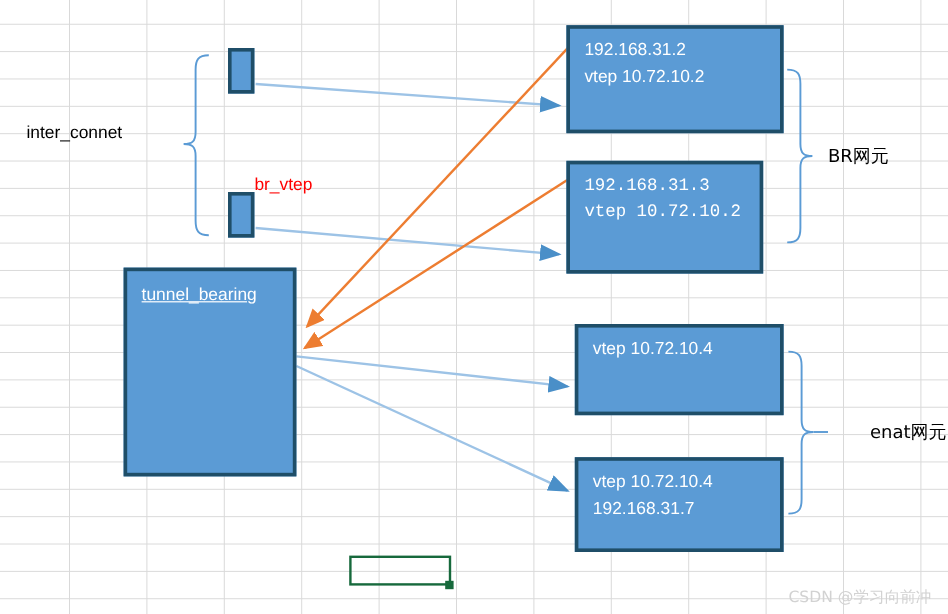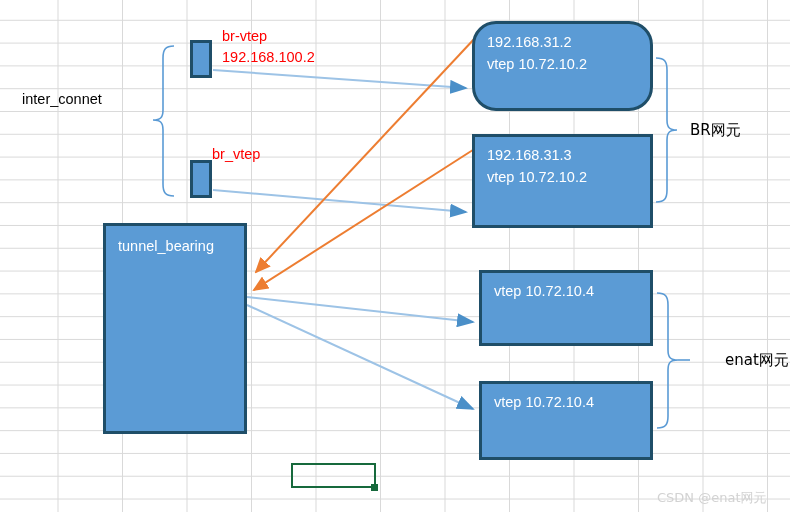--- a/index.html
+++ b/index.html
@@ -136,55 +136,52 @@
 
     <line x1="247" y1="305" x2="473" y2="409" stroke="#9dc3e6" stroke-width="2" marker-end="url(#arrow-blue)"></line>
 
     <line x1="476" y1="37" x2="256" y2="272" stroke="#ed7d31" stroke-width="2" marker-end="url(#arrow-orange)"></line>
     <line x1="476" y1="148" x2="254" y2="290" stroke="#ed7d31" stroke-width="2" marker-end="url(#arrow-orange)"></line>
   </svg>
 
   <div class="vtep-chip" style="left:190px; top:40px; width:22px; height:38px;"></div>
   <div class="vtep-chip" style="left:190px; top:160px; width:22px; height:38px;"></div>
 
-  <div class="red-label" style="left:222px; top:26px;">
-    <span class="line">br-vtep</span>
-    <span class="line">192.168.100.2</span>
-  </div>
 
   <div class="red-label" style="left:212px; top:144px;text-align:right;">
     <span class="line">br_vtep</span>
   </div>
 
-  <div class="plain-label" style="left:22px; top:91px;">inter_connet</div>
+  <div class="plain-label" style="left:22px; top:103px;">inter_connet</div>
 
-  <div class="node node-tunnel" style="left:103px; top:223px; width:144px; height:211px;">
+  <div class="node node-tunnel" style="left:103px; top:223px; width:144px; height:174px;text-decoration:underline;">
     <span class="line">tunnel_bearing</span>
   </div>
 
-  <div class="node" style="left:472px; top:21px; width:181px; height:90px;border-radius:24px;">
+  <div class="node" style="left:472px; top:21px; width:181px; height:90px;">
     <span class="line">192.168.31.2</span>
     <span class="line">vtep 10.72.10.2</span>
   </div>
 
-  <div class="node" style="left:472px; top:134px; width:181px; height:94px;">
+  <div class="node" style="left:472px; top:134px; width:164px; height:94px;font-family:Liberation Mono, monospace;">
     <span class="line">192.168.31.3</span>
     <span class="line">vtep 10.72.10.2</span>
   </div>
 
   <div class="node" style="left:479px; top:270px; width:174px; height:76px;">
     <span class="line">vtep 10.72.10.4</span>
   </div>
 
   <div class="node" style="left:479px; top:381px; width:174px; height:79px;">
     <span class="line">vtep 10.72.10.4</span>
+    <span class="line">192.168.31.7</span>
   </div>
 
   <div class="cjk-label" style="left:690px; top:121px;">BR网元</div>
 
   <div class="cjk-label" style="left:694px; top:351px;margin-left:31px;">enat网元</div>
 
   <div class="sel-rect" style="left:291px; top:463px; width:85px; height:25px;"></div>
   <div class="sel-handle" style="left:371px; top:484px;"></div>
 
-  <div class="watermark" style="left:657px; top:489px;">CSDN @enat网元</div>
+  <div class="watermark" style="left:657px; top:489px;">CSDN @学习向前冲</div>
 
 </div>
 
 </body></html>

